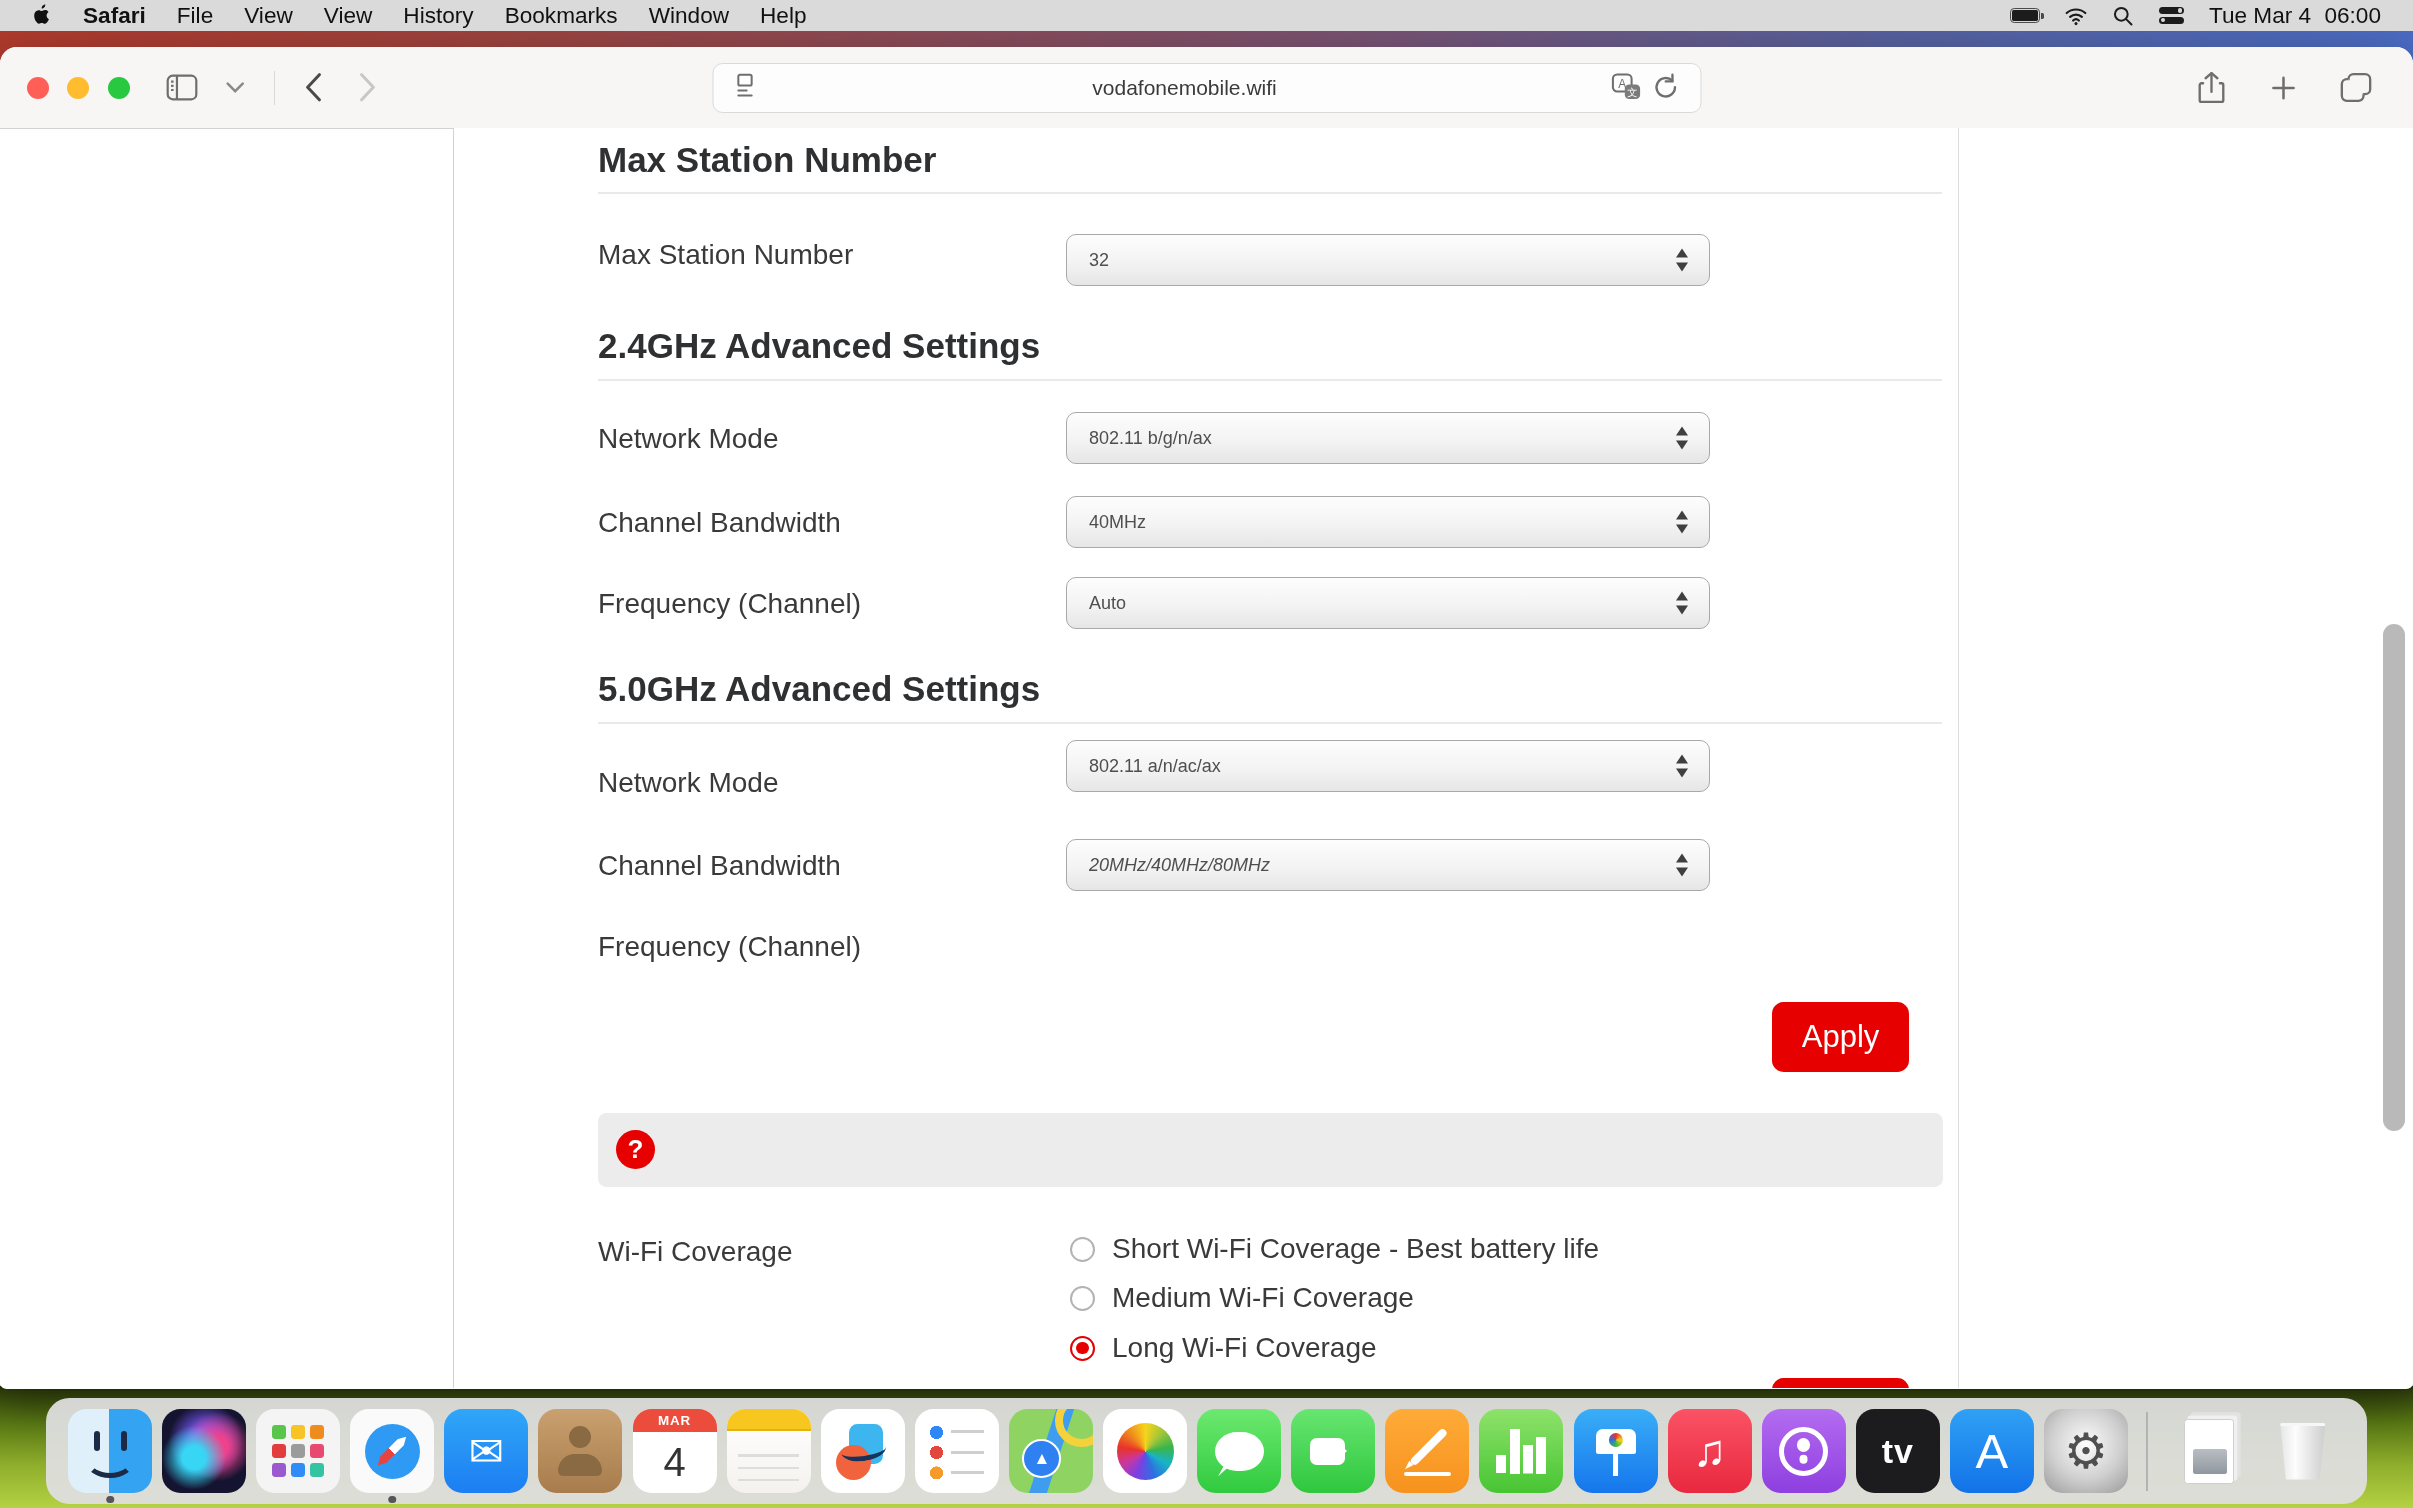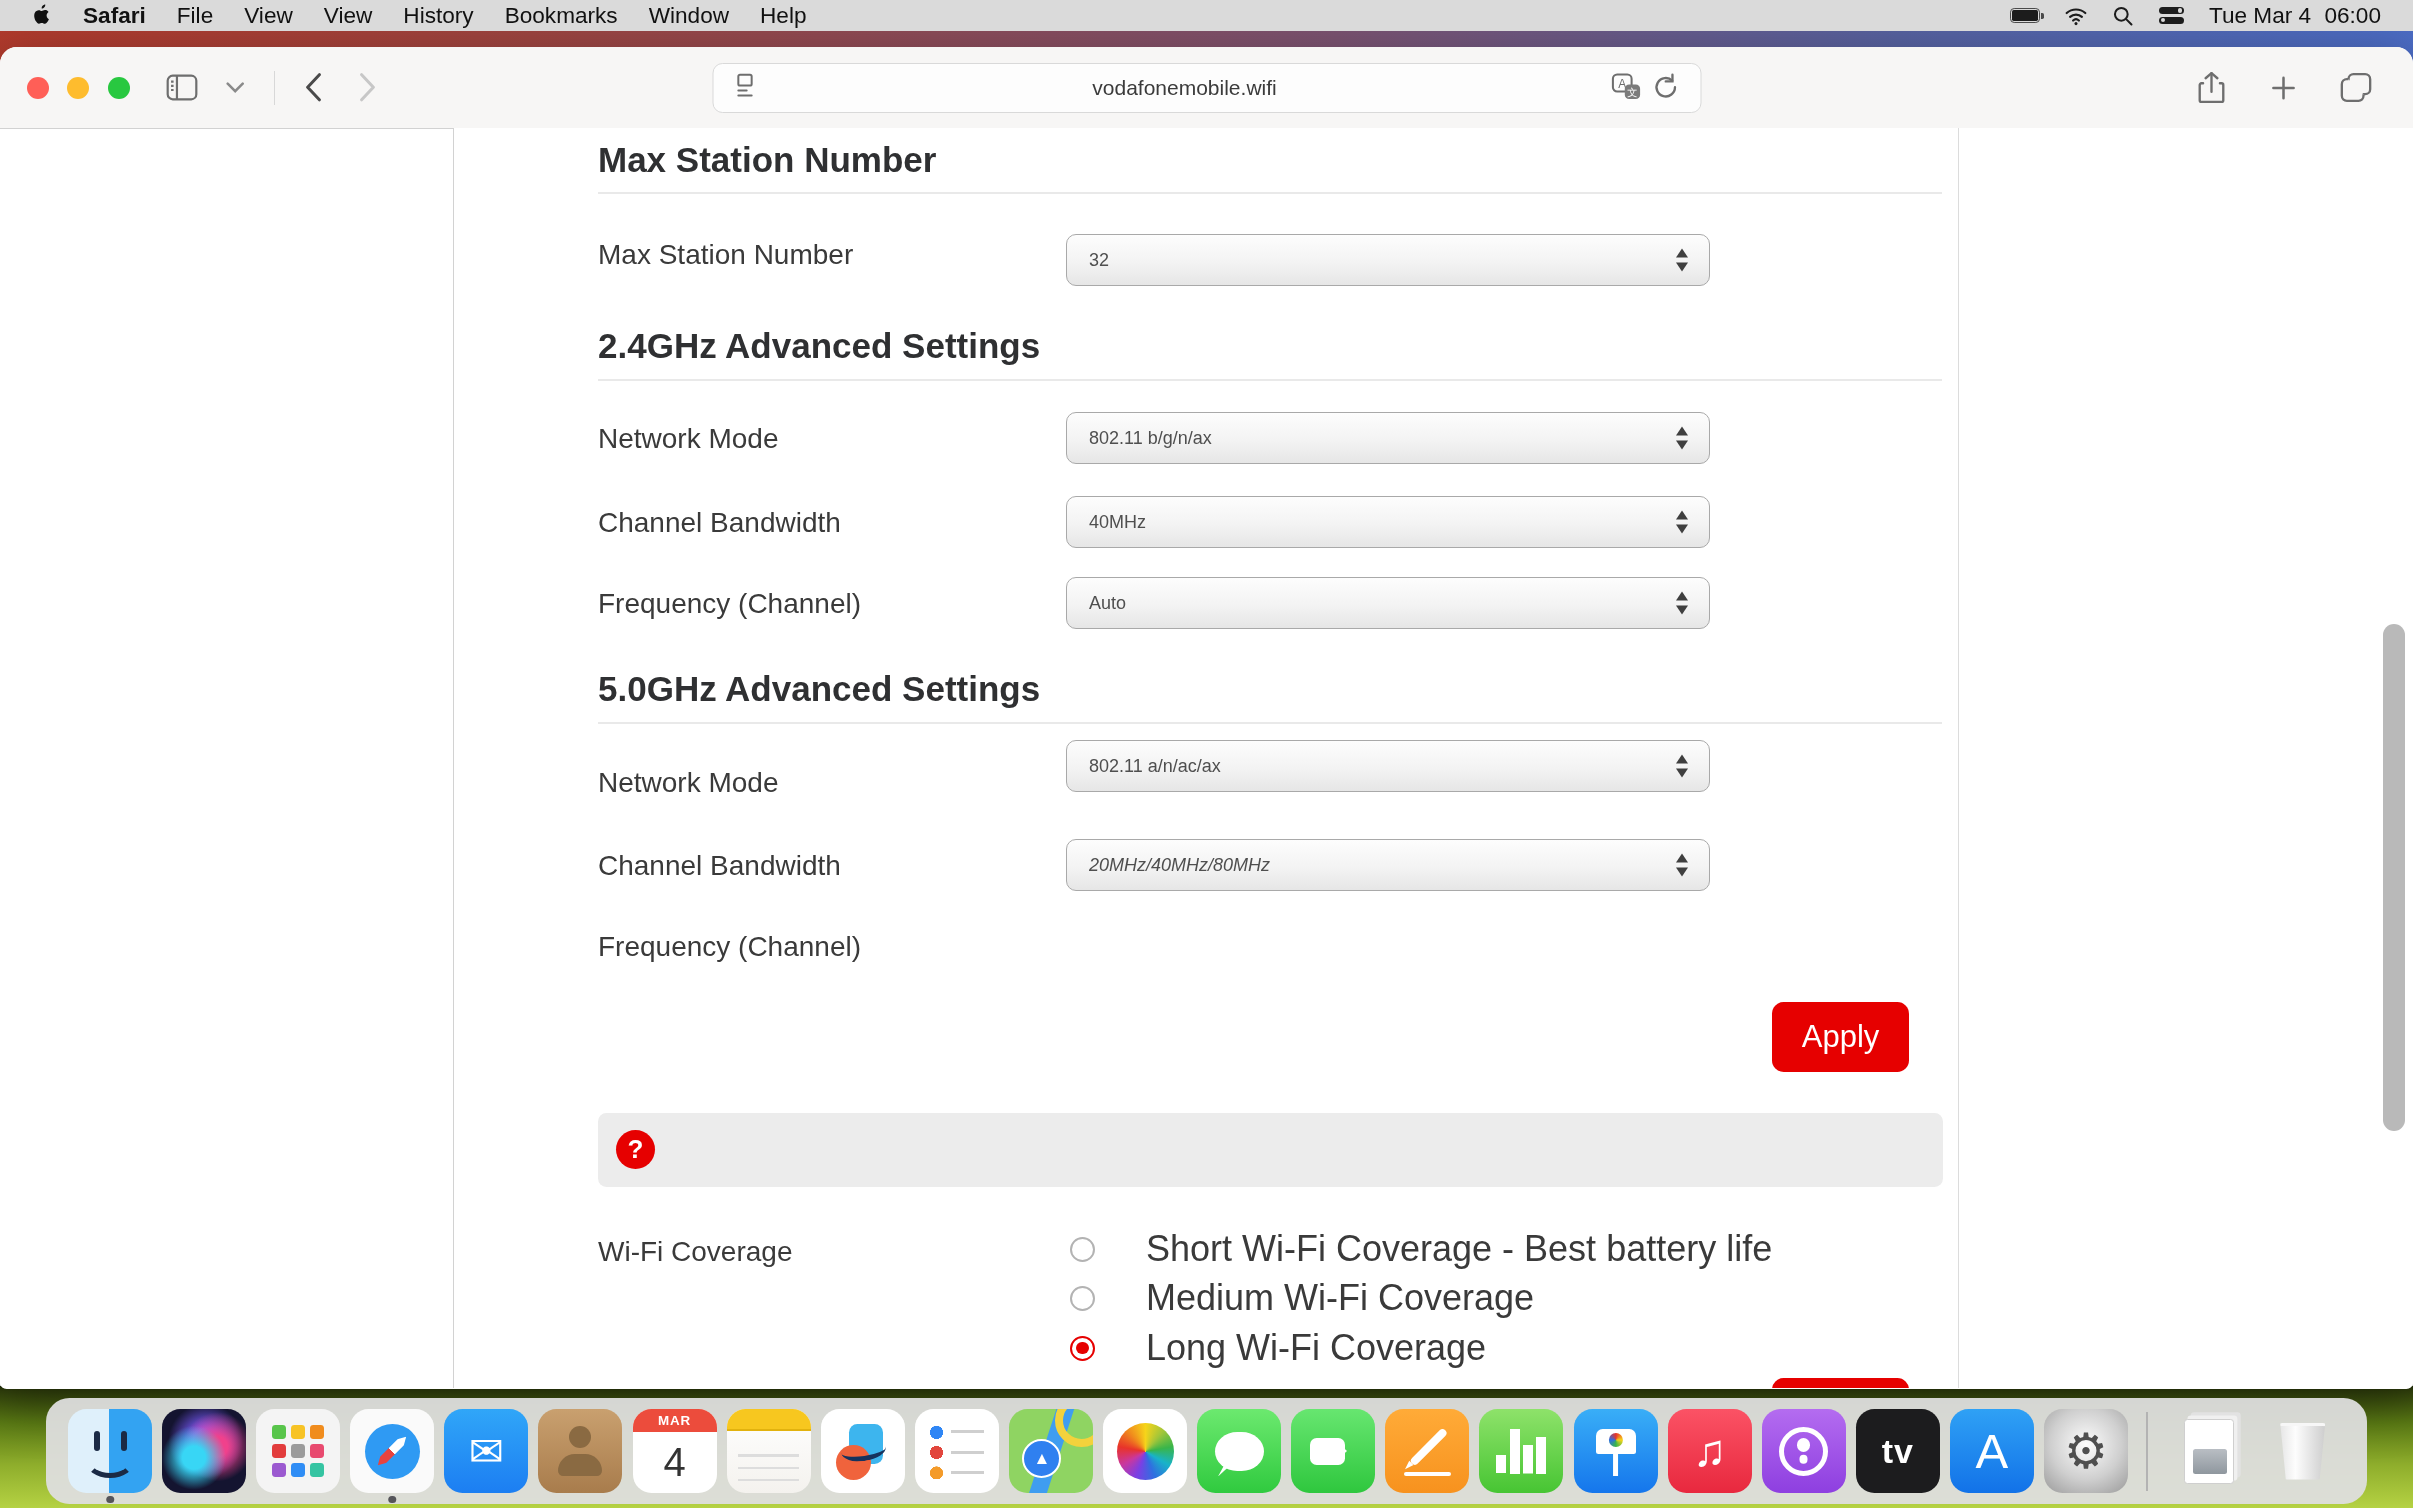--- a/index.html
+++ b/index.html
@@ -72,21 +72,21 @@
     border-radius:11.7px; color:#fff; font-size:31px; font-family:"Liberation Sans",sans-serif;
     display:flex; align-items:center; justify-content:center; cursor:pointer; }
   .help-bar { position:absolute; left:598px; top:985px; width:1345px; height:74px; background:#ececec; border-radius:8.4px; }
   .help-badge { position:absolute; left:616px; top:1002px; width:39px; height:39px; border-radius:50%; background:#e60000;
     color:#fff; font-size:26px; font-weight:700; display:flex; align-items:center; justify-content:center; }
 
   .radio-row { position:absolute; left:1070px; display:flex; align-items:center; gap:17px; height:34px; }
   .radio { width:25px; height:25px; border:2.5px solid #b3b3b3; border-radius:50%; background:#fff; position:relative; flex:0 0 auto; }
   .radio.sel { border-color:#e60000; }
   .radio.sel::after { content:""; position:absolute; inset:4.2px; background:#e60000; border-radius:50%; }
-  .radio-label { font-size:36px; color:#3a3a3a; white-space:nowrap;margin-left:34px; }
+  .radio-label { font-size:28px; color:#3a3a3a; white-space:nowrap; }
 
   .cut-btn { position:absolute; left:1772px; top:1250px; width:137px; height:34px; background:#e60000; border-radius:11.7px 11.7px 0 0; }
 
   
   .dock { position:absolute; left:46px; right:46px; top:1398px; height:106px; background:rgba(222,222,222,.95);
     border-radius:23.5px; display:flex; align-items:center; justify-content:space-between; padding:0 22px; z-index:20; }
   .tile { width:84px; height:84px; border-radius:18.4px; position:relative; display:flex; align-items:center; justify-content:center; flex:0 0 auto; }
   .rdot { position:absolute; bottom:-10px; left:50%; transform:translateX(-50%); width:7.5px; height:7.5px; border-radius:50%; background:#55555a; }
   .dock-sep { width:1.7px; height:79px; background:#b3b3b3; margin:0 8.4px; flex:0 0 auto; }
 

